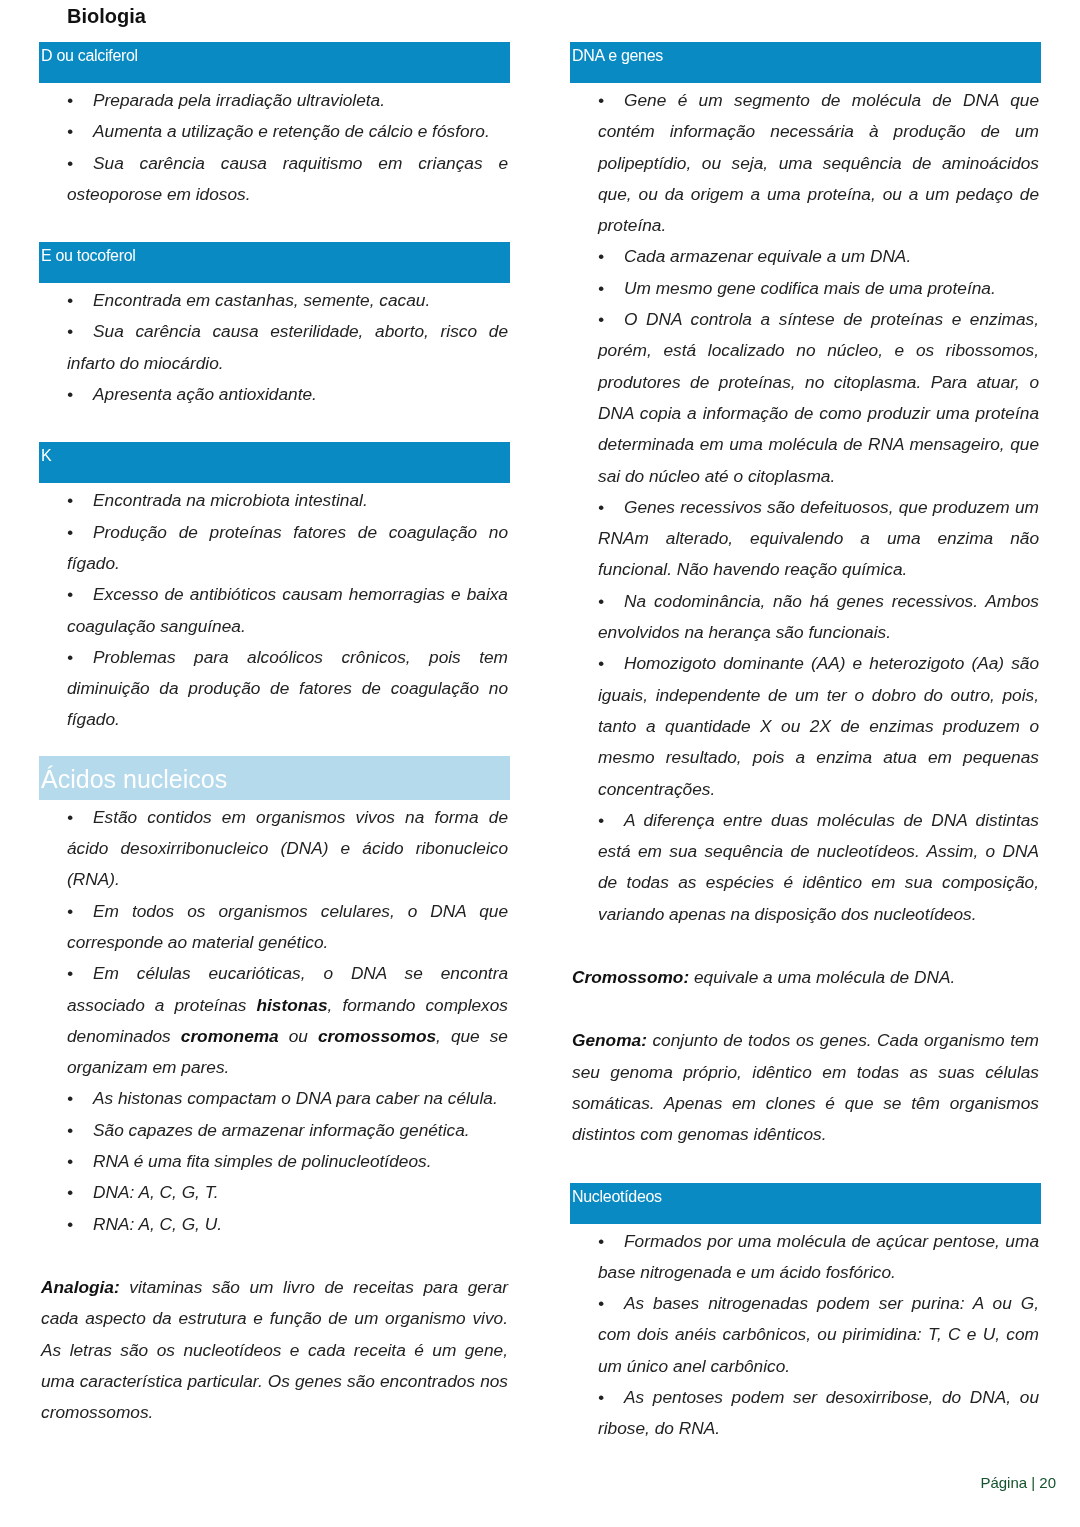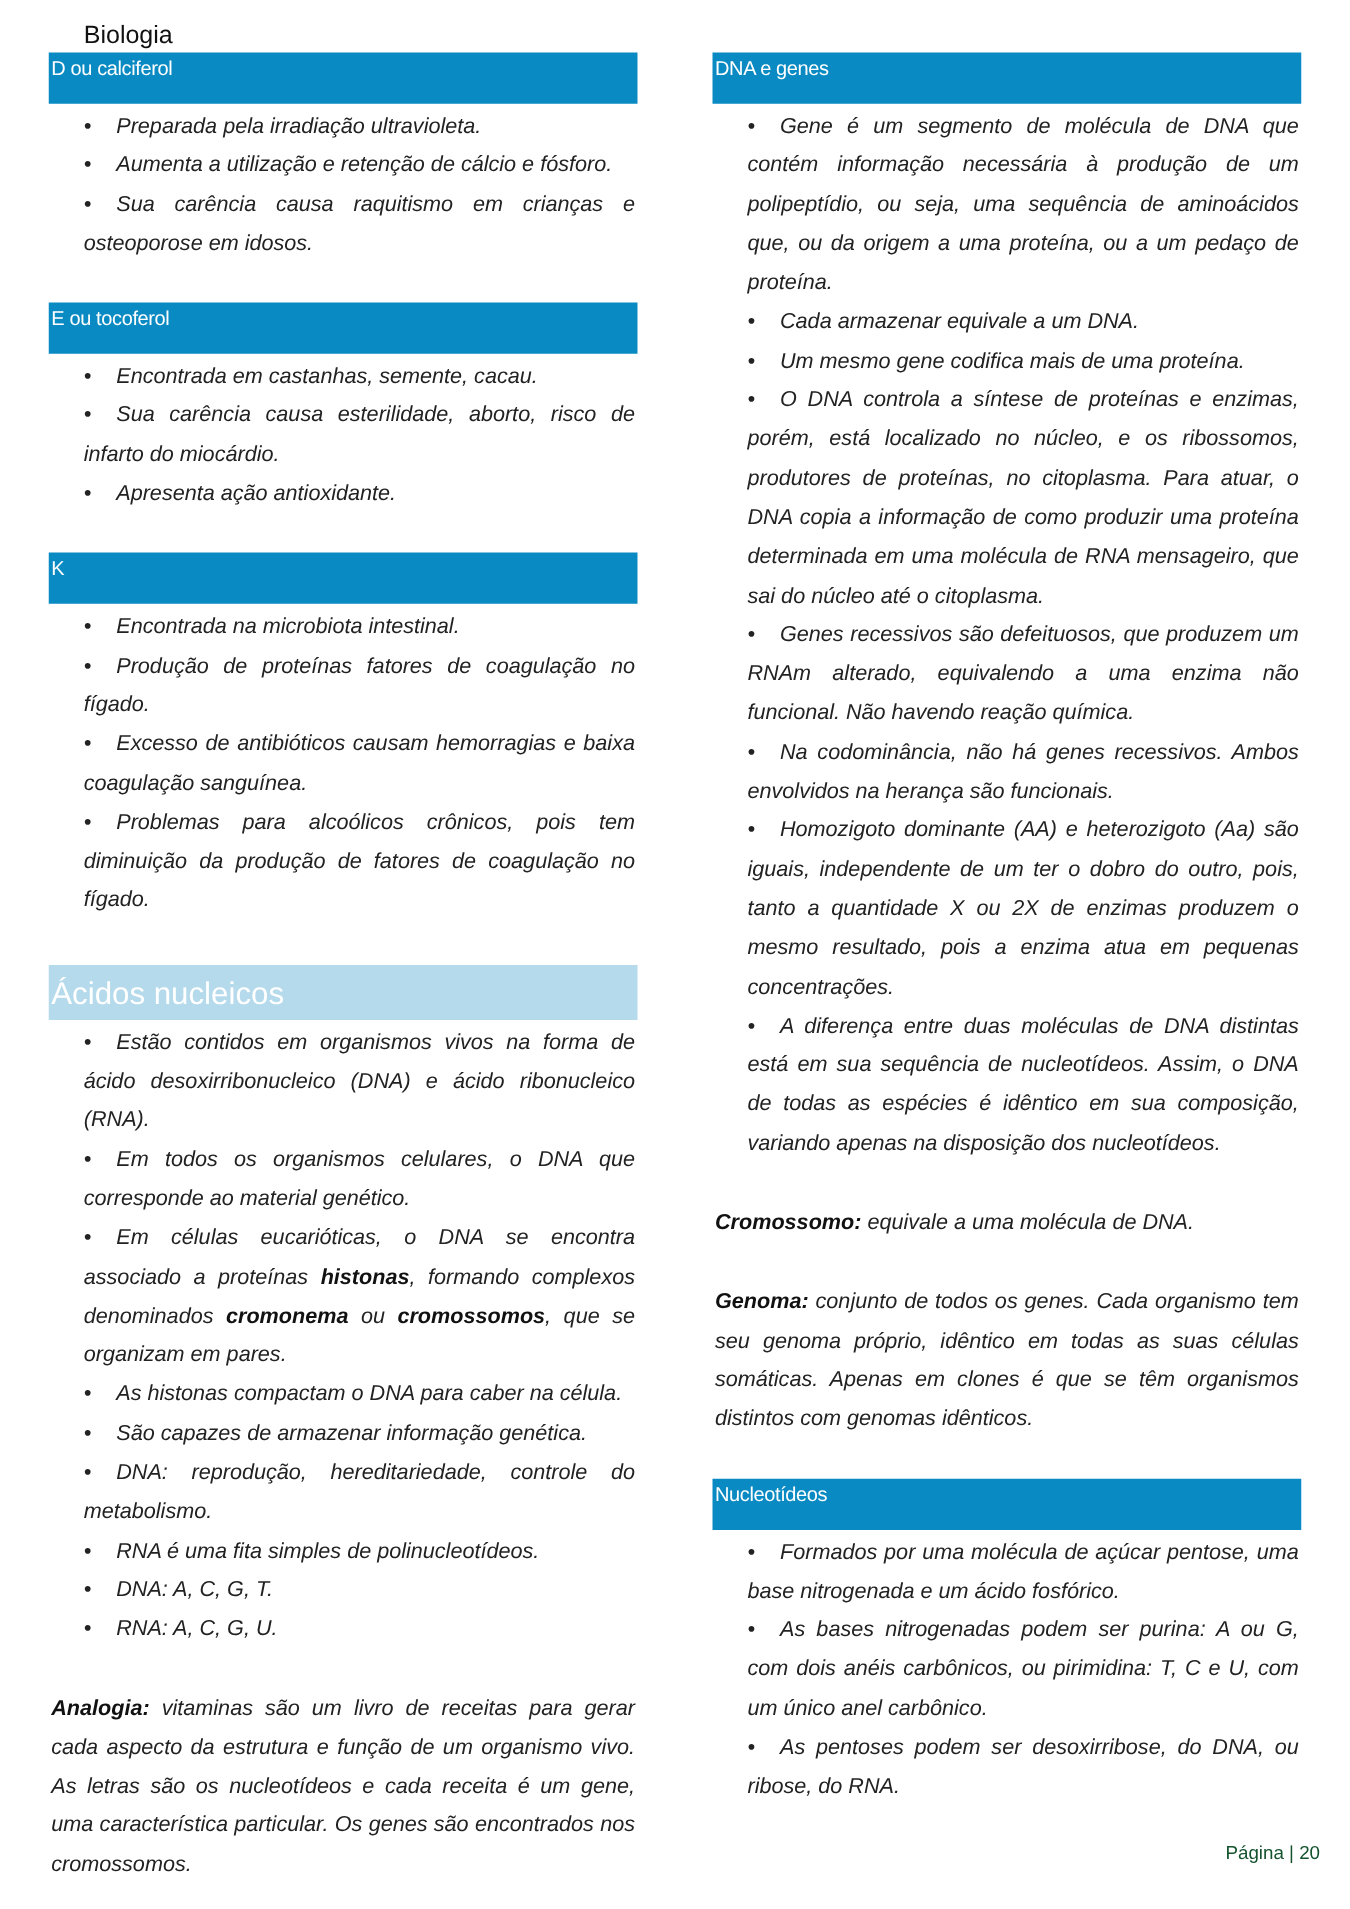--- a/index.html
+++ b/index.html
@@ -1,22 +1,22 @@
 <!DOCTYPE html>
 <html><head>
 <meta charset="utf-8">
 <style>
   html,body{margin:0;padding:0;background:#fff;}
   body{width:1080px;height:1527px;position:relative;overflow:hidden;font-family:"Liberation Sans",sans-serif;color:#222;}
-  .header-title{position:absolute;left:67px;top:17px;font-size:20px;color:#111;}
+  .header-title{position:absolute;left:67px;top:5px;font-size:20px;color:#111;font-weight:bold;}
   .col{position:absolute;top:42px;width:471px;}
   .col.left{left:39px;}
   .col.right{left:570px;}
   .bar{background:#0A8AC2;color:#fff;font-size:16px;height:41px;line-height:28px;padding-left:2px;letter-spacing:-0.3px;}
-  .bigbar{background:#B5DAEC;color:#fff;font-size:25px;height:44px;line-height:46px;padding-left:2px;margin-top:36px;}
+  .bigbar{background:#B5DAEC;color:#fff;font-size:25px;height:44px;line-height:46px;padding-left:2px;margin-top:20px;}
   .para{font-size:17.3px;line-height:31.3px;text-align:justify;padding-left:28px;padding-right:2px;font-style:italic;}
   .para.plain{padding-left:2px;}
   .bullet{display:inline-block;width:26px;padding-left:0;}
   .blk{margin-top:2px;}
   .gap{height:32px;}
   b{font-weight:bold;color:#111;}
   .footer{position:absolute;right:24px;top:1474px;font-size:15px;color:#14532d;}
 </style>
 </head>
 <body>
@@ -48,21 +48,20 @@
     <div class="para"><span class="bullet">•</span><span>Problemas para alcoólicos crônicos, pois tem diminuição da produção de fatores de coagulação no fígado.</span></div>
   </div>
 
   <div class="bigbar">Ácidos nucleicos</div>
   <div class="blk">
     <div class="para"><span class="bullet">•</span><span>Estão contidos em organismos vivos na forma de ácido desoxirribonucleico (DNA) e ácido ribonucleico (RNA).</span></div>
     <div class="para"><span class="bullet">•</span><span>Em todos os organismos celulares, o DNA que corresponde ao material genético.</span></div>
     <div class="para"><span class="bullet">•</span><span>Em células eucarióticas, o DNA se encontra associado a proteínas </span><b>histonas</b><span>, formando complexos denominados </span><b>cromonema</b><span> ou </span><b>cromossomos</b><span>, que se organizam em pares.</span></div>
     <div class="para"><span class="bullet">•</span><span>As histonas compactam o DNA para caber na célula.</span></div>
     <div class="para"><span class="bullet">•</span><span>São capazes de armazenar informação genética.</span></div>
-    <div class="para"><span class="bullet">•</span><span>DNA: reprodução, hereditariedade, controle do metabolismo.</span></div>
     <div class="para"><span class="bullet">•</span><span>RNA é uma fita simples de polinucleotídeos.</span></div>
     <div class="para"><span class="bullet">•</span><span>DNA: A, C, G, T.</span></div>
     <div class="para"><span class="bullet">•</span><span>RNA: A, C, G, U.</span></div>
   </div>
   <div class="gap"></div>
   <div class="para plain"><b>Analogia:</b><span> vitaminas são um livro de receitas para gerar cada aspecto da estrutura e função de um organismo vivo. As letras são os nucleotídeos e cada receita é um gene, uma característica particular. Os genes são encontrados nos cromossomos.</span></div>
 </div>
 
 <div class="col right">
   <div class="bar">DNA e genes</div>

